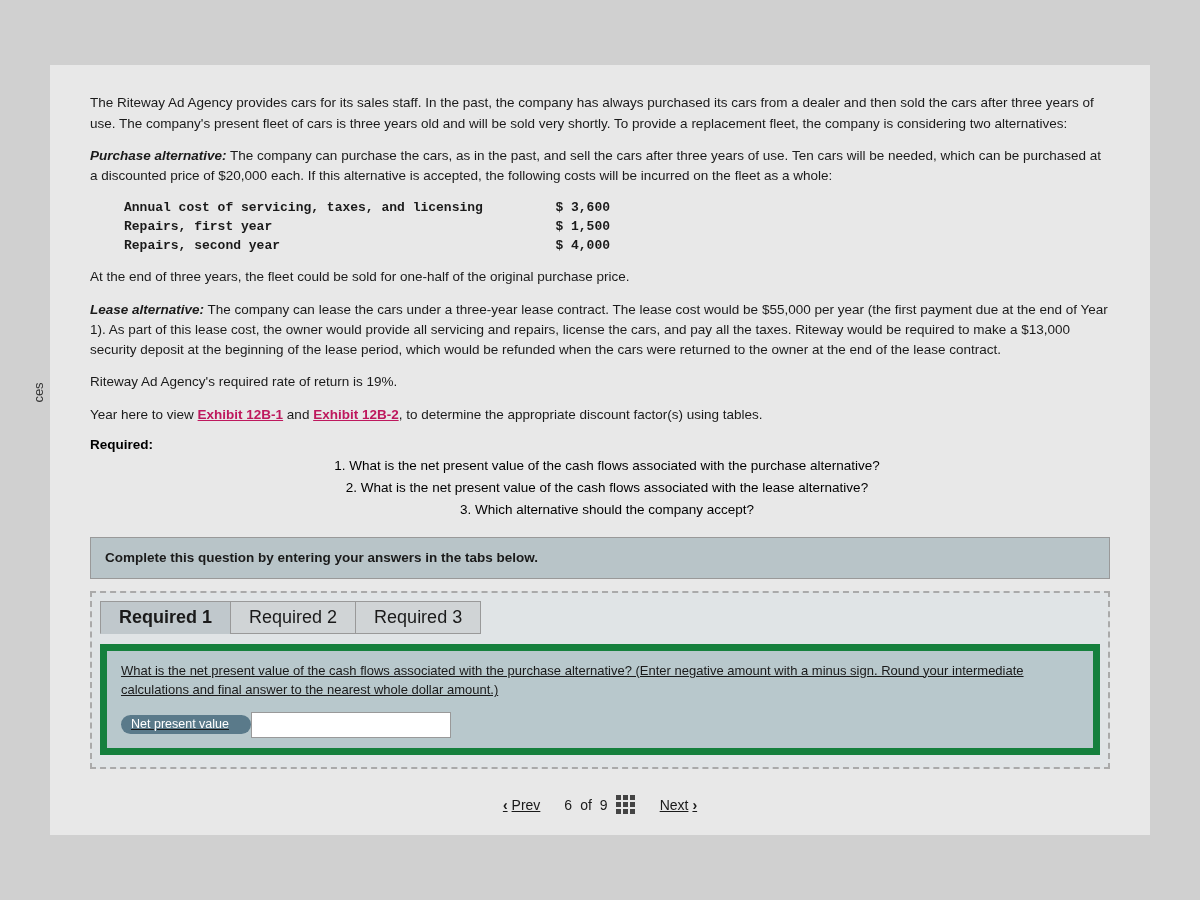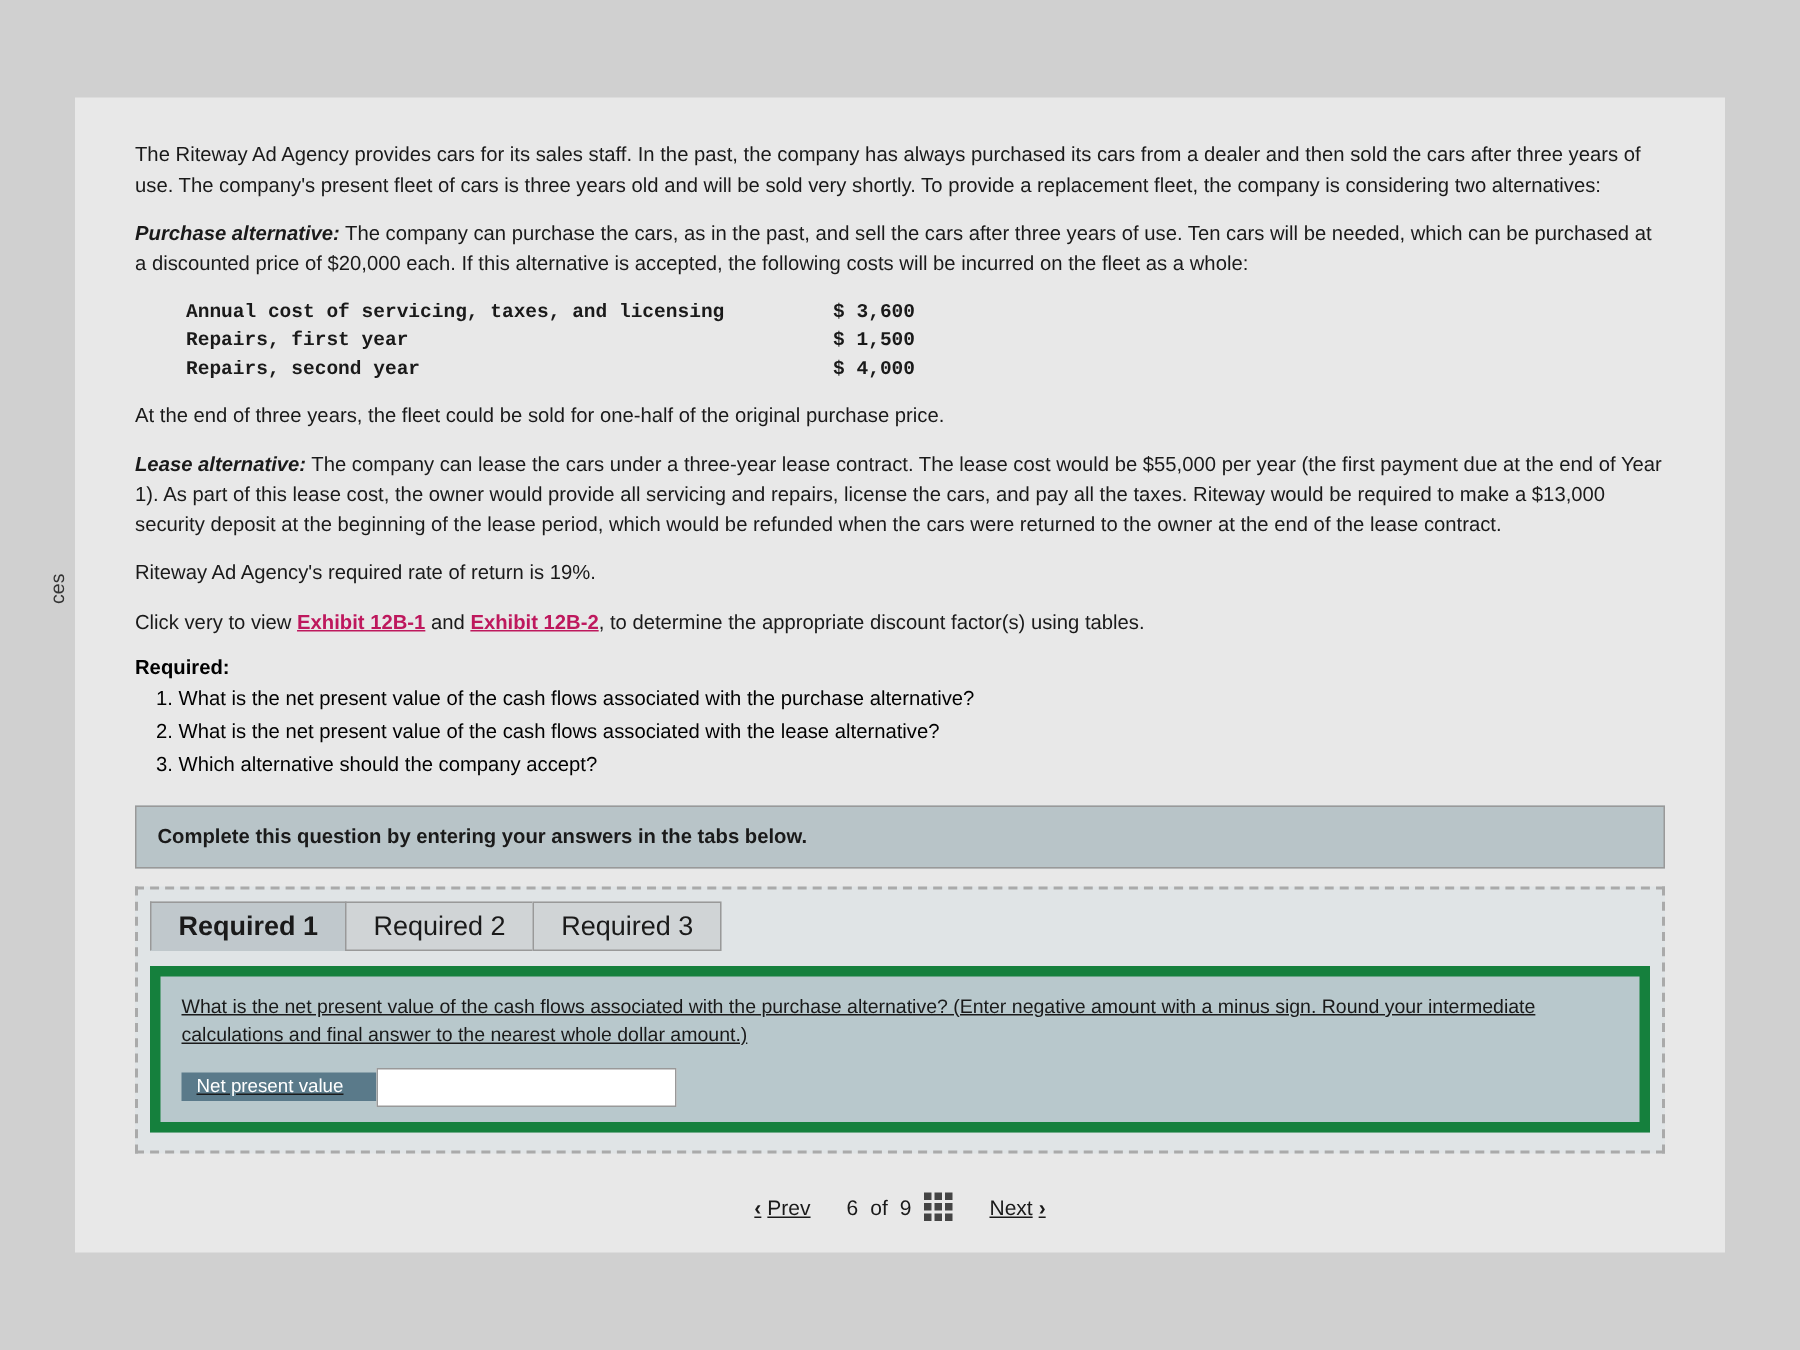--- a/index.html
+++ b/index.html
@@ -68,20 +68,21 @@
     .required-section .req-title {
       font-weight: bold;
       margin-bottom: 4px;
     }
     .required-section ol {
       margin-left: 18px;
     }
     .required-section ol li {
       margin-bottom: 2px;
       line-height: 1.5;
+      text-align: center;
     }
     .complete-box {
       background: #b8c4c8;
       border: 1px solid #999;
       padding: 10px 14px;
       margin-top: 10px;
       margin-bottom: 12px;
     }
     .complete-box p {
       font-weight: bold;
@@ -132,20 +133,21 @@
     }
     .input-label {
       font-size: 13px;
       color: #1a1a1a;
       margin-right: 0;
       background: #5a7a8a;
       color: #fff;
       padding: 0 10px;
       min-width: 130px;
       font-size: 12.5px;
+      border-radius: 11px;
     }
     .input-field {
       border: 1px solid #999;
       background: #fff;
       height: 26px;
       width: 200px;
       padding: 2px 6px;
       font-size: 13px;
     }
     .nav-bar {
@@ -226,21 +228,21 @@
 
   <p>At the end of three years, the fleet could be sold for one-half of the original purchase price.</p>
 
   <p>
     <span class="bold-italic">Lease alternative:</span><span> The company can lease the cars under a three-year lease contract. The lease cost would be $55,000 per year (the first payment due at the end of Year 1). As part of this lease cost, the owner would provide all servicing and repairs, license the cars, and pay all the taxes. Riteway would be required to make a $13,000 security deposit at the beginning of the lease period, which would be refunded when the cars were returned to the owner at the end of the lease contract.</span>
   </p>
 
   <p>Riteway Ad Agency's required rate of return is 19%.</p>
 
   <p>
-    <span>Click very to view </span><span class="underline-link">Exhibit 12B-1</span><span> and </span><span class="underline-link">Exhibit 12B-2</span><span>, to determine the appropriate discount factor(s) using tables.</span>
+    <span>Year here to view </span><span class="underline-link">Exhibit 12B-1</span><span> and </span><span class="underline-link">Exhibit 12B-2</span><span>, to determine the appropriate discount factor(s) using tables.</span>
   </p>
 
   <div class="required-section">
     <div class="req-title">Required:</div>
     <ol id="required-list" style="list-style:none; margin-left:14px;">
         <li>1. What is the net present value of the cash flows associated with the purchase alternative?</li>
         <li>2. What is the net present value of the cash flows associated with the lease alternative?</li>
         <li>3. Which alternative should the company accept?</li>
       </ol>
   </div>

